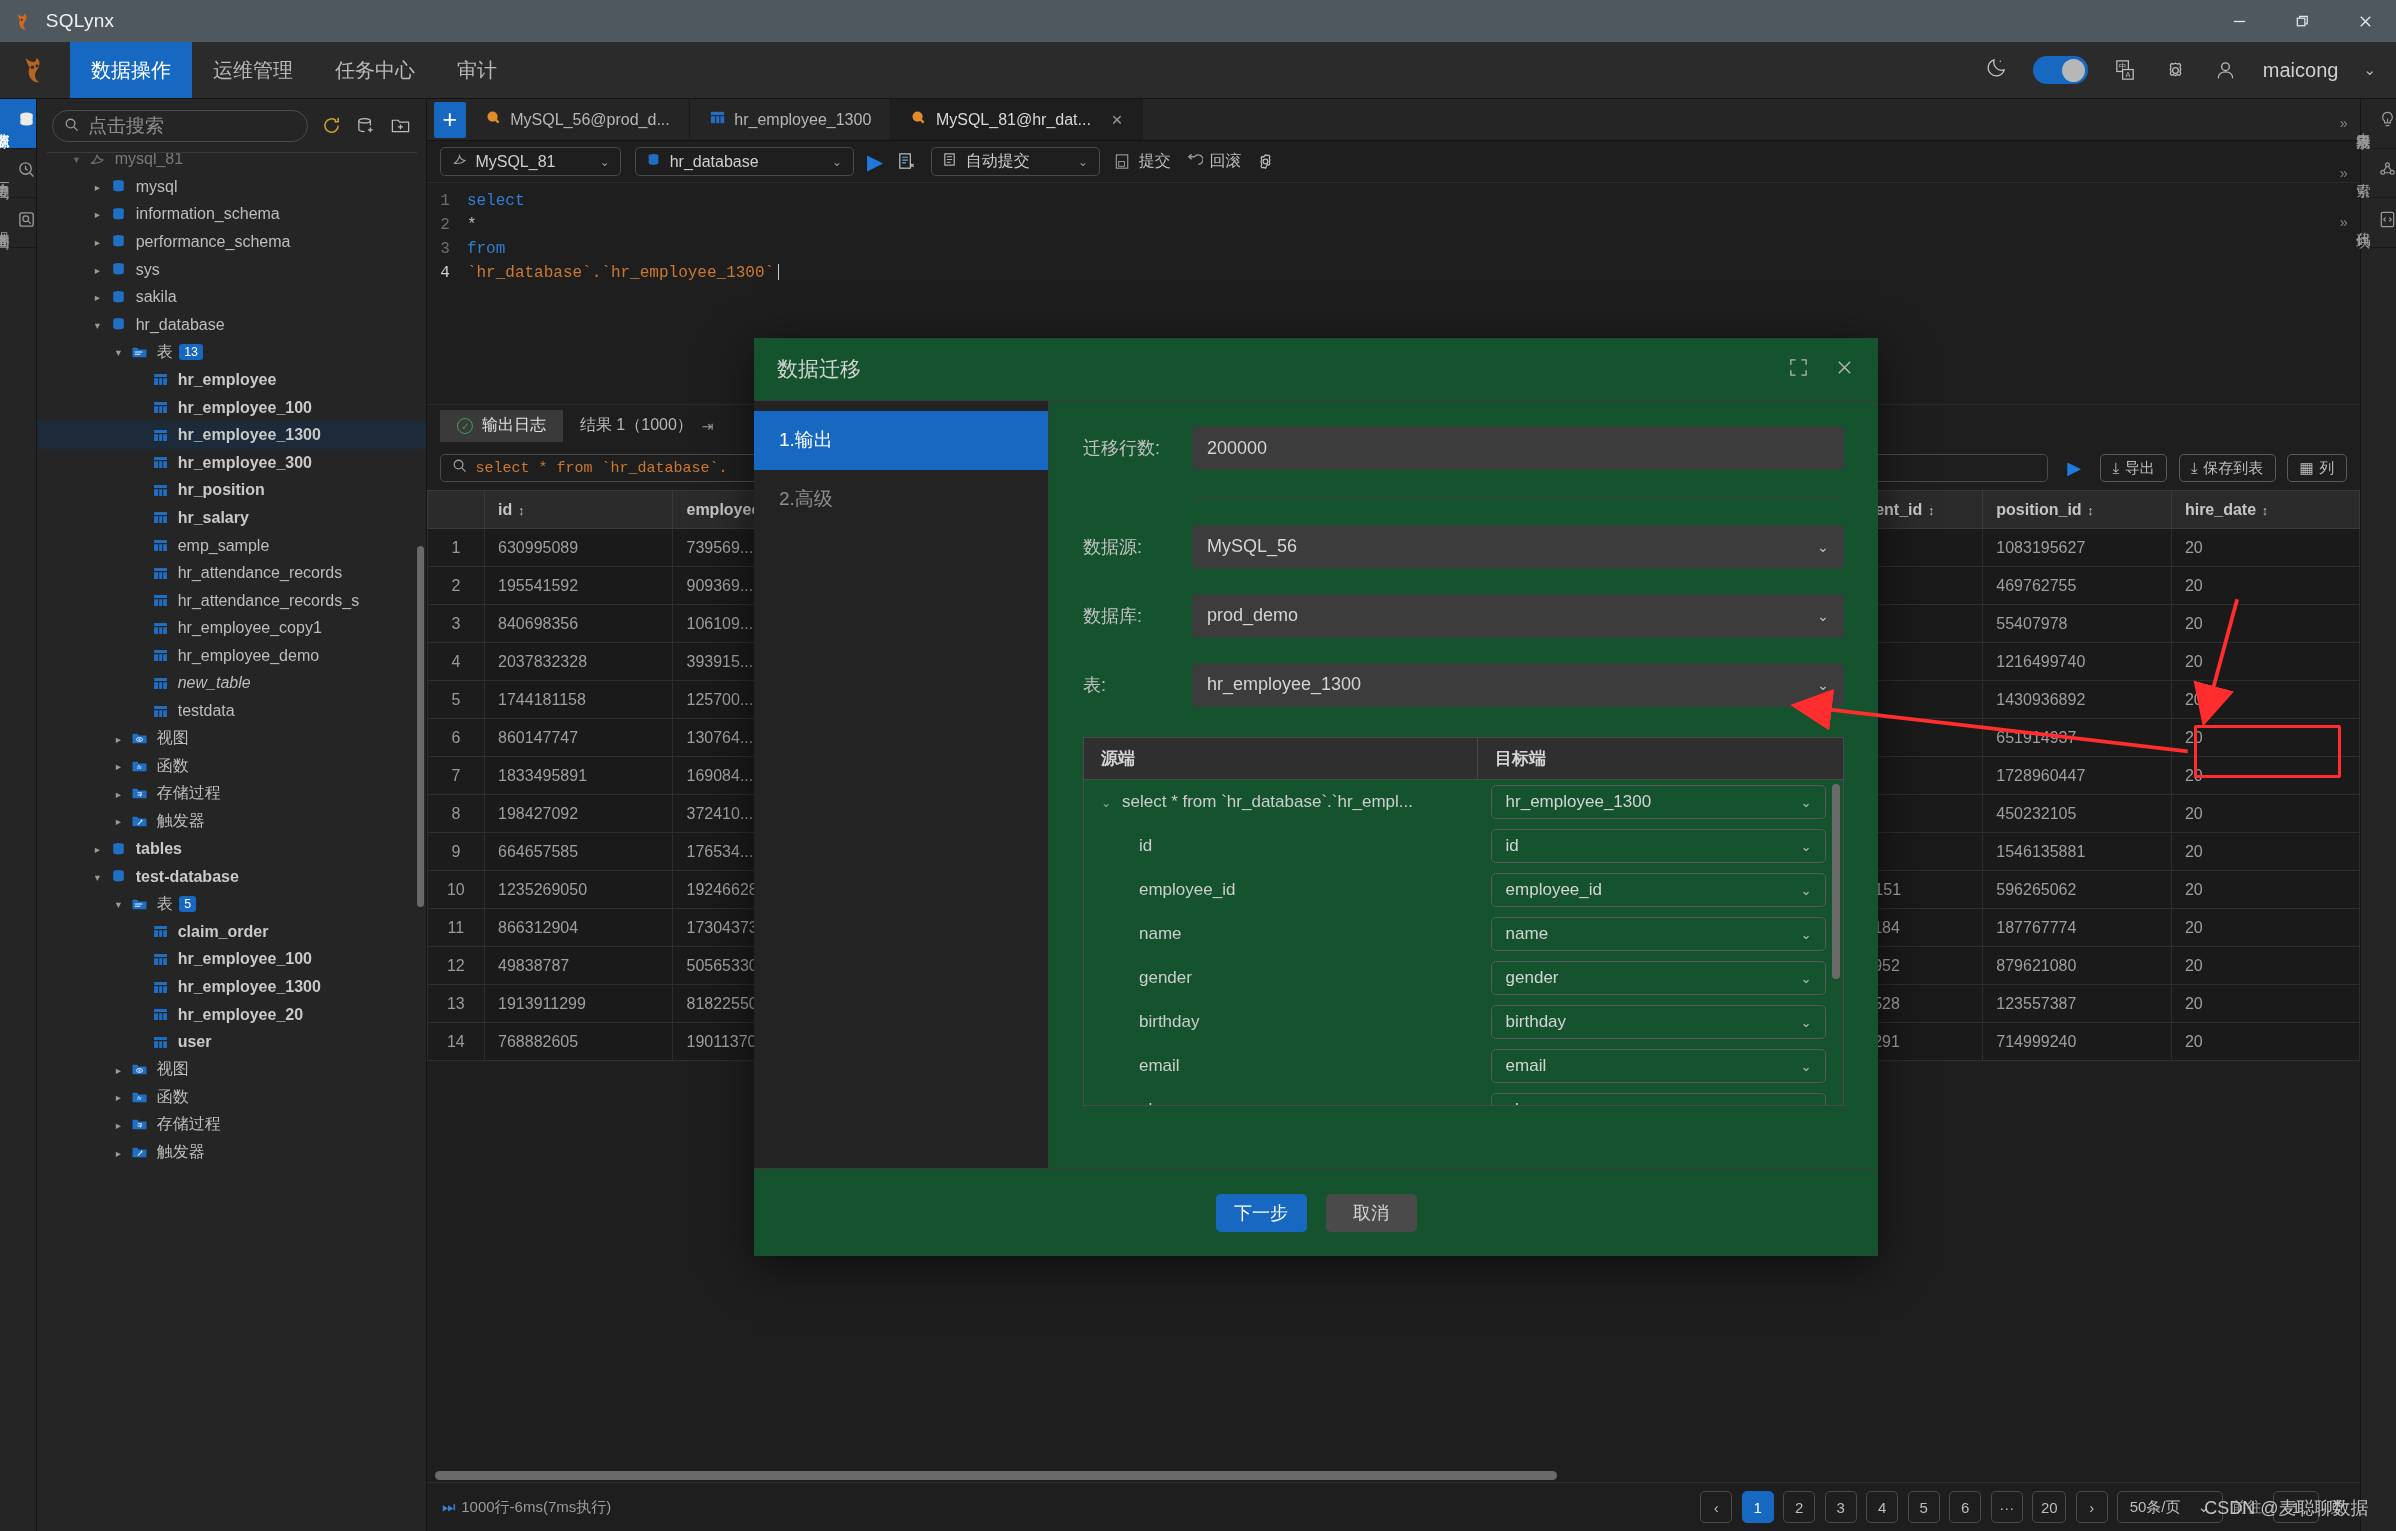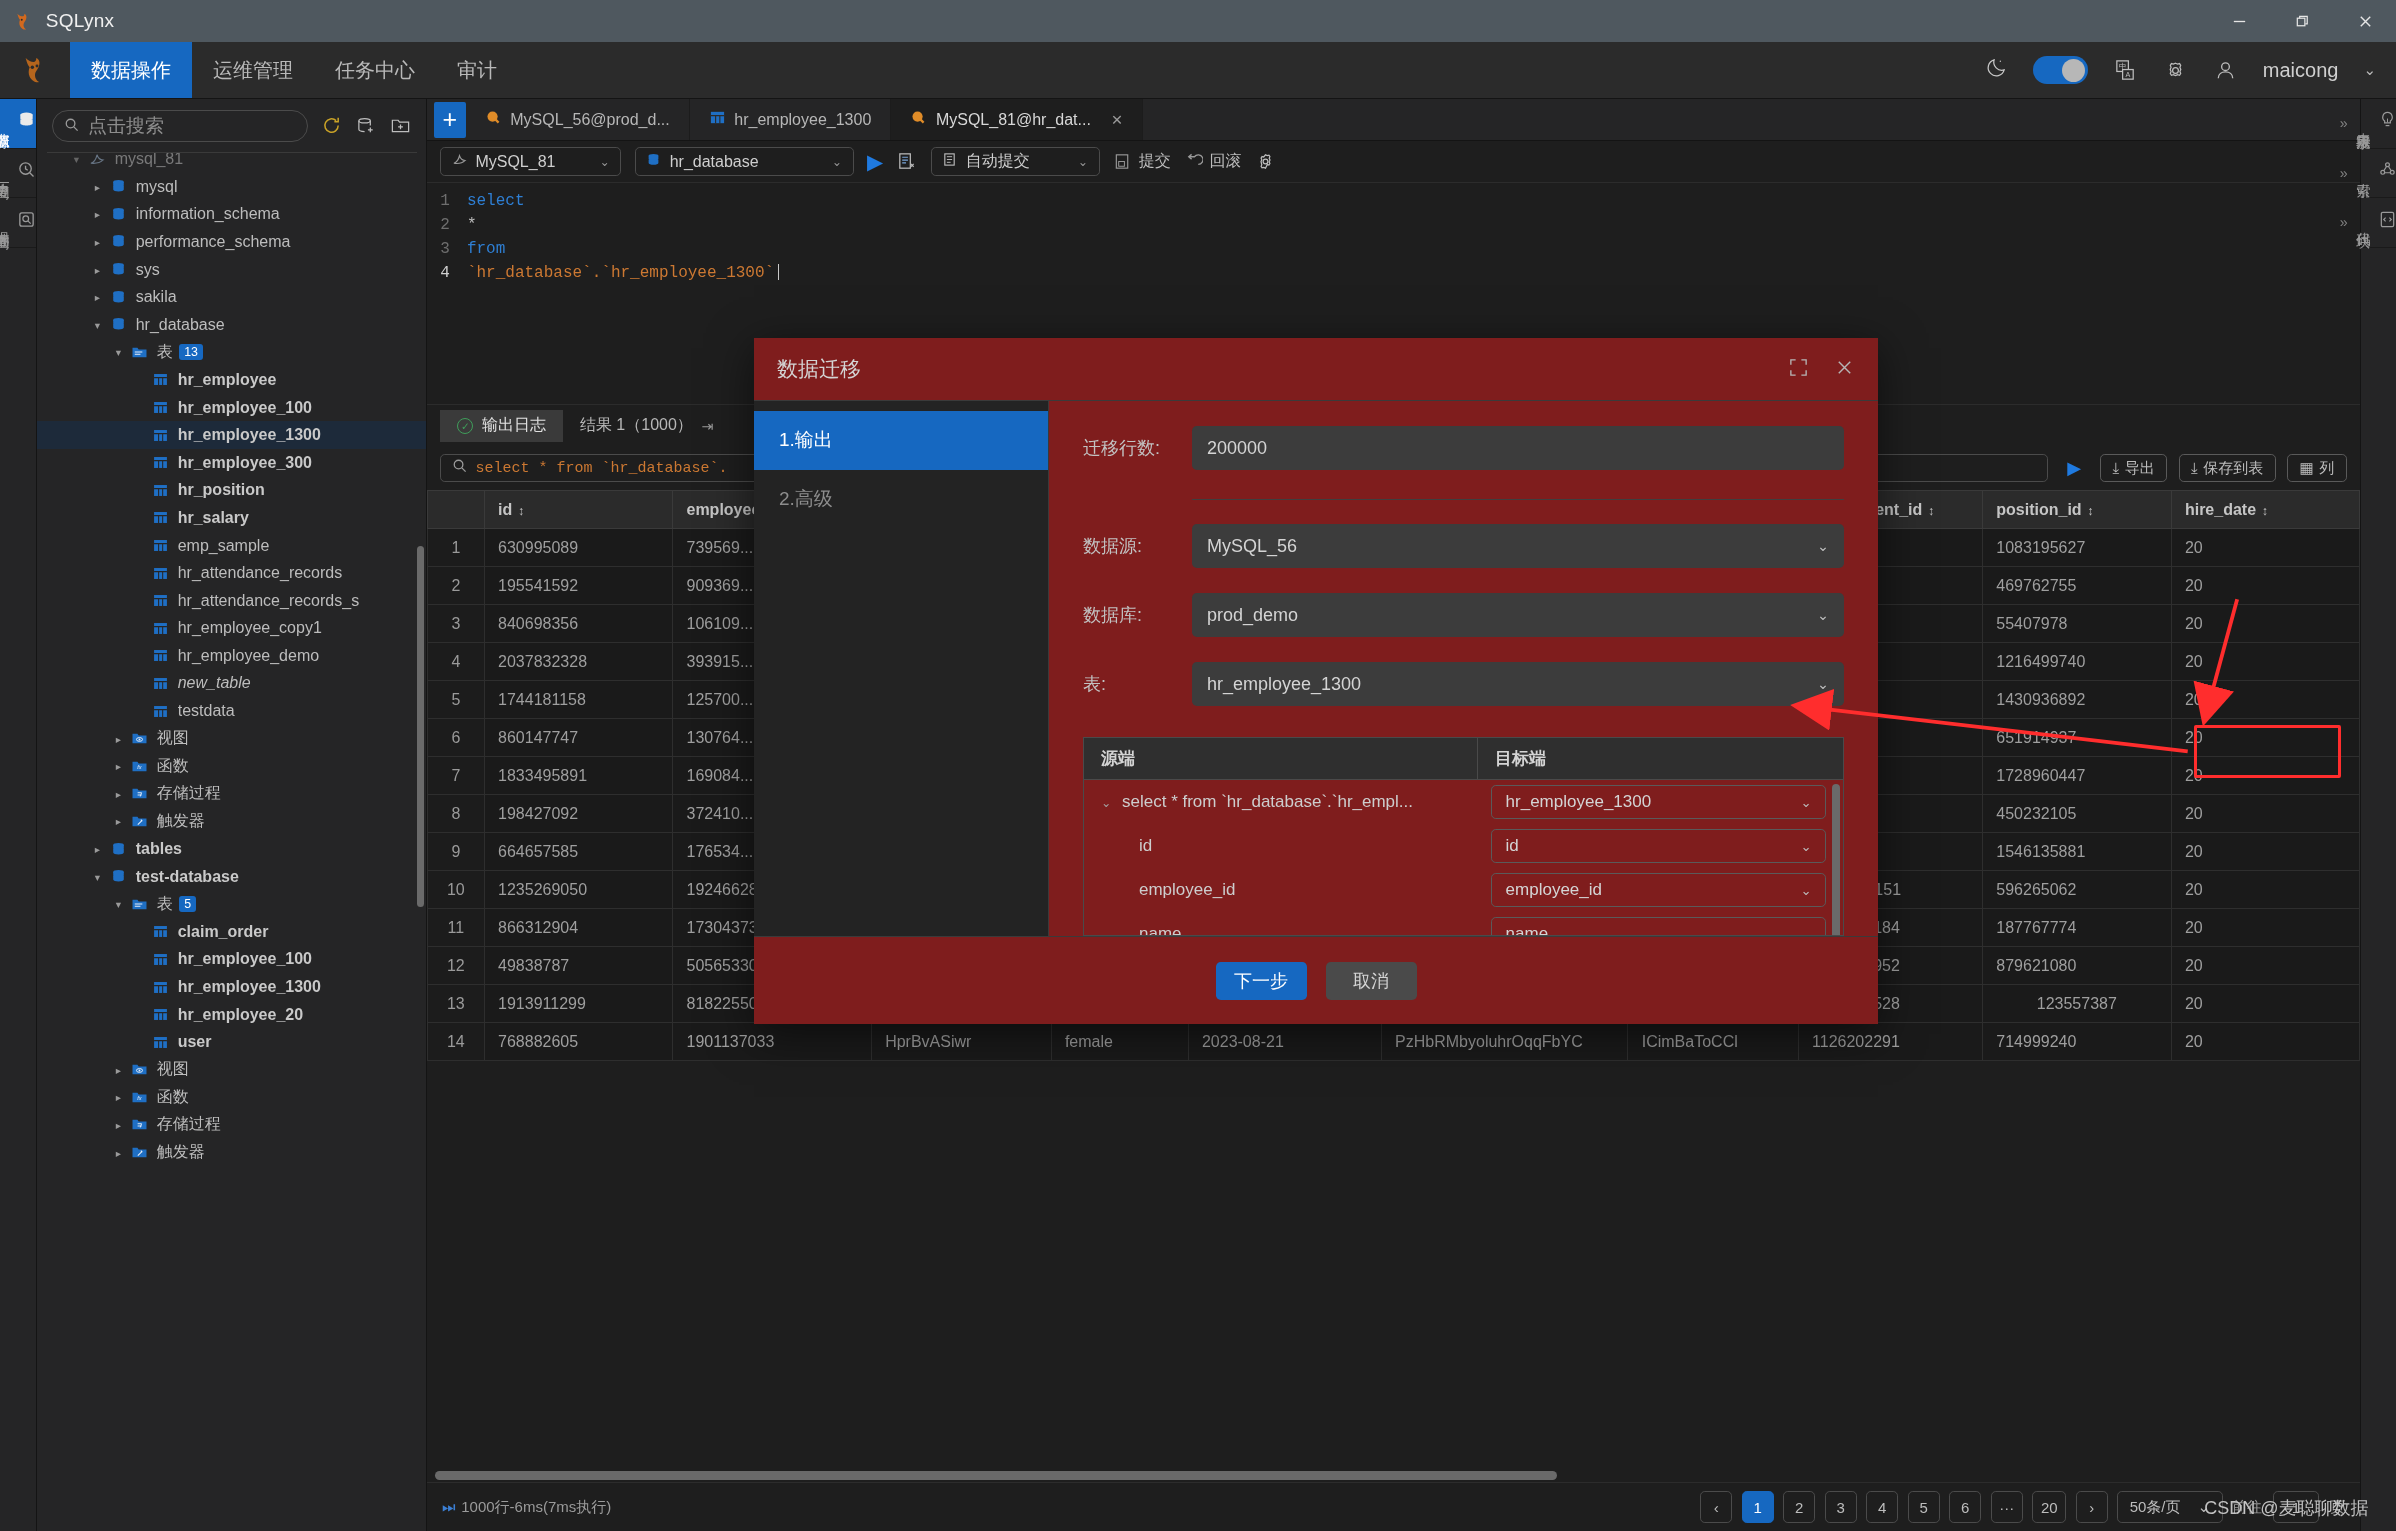--- a/index.html
+++ b/index.html
@@ -194,22 +194,22 @@
     width: 46px; height: 32px; background: transparent; border: 1px solid #4b4b4b; border-radius: 4.8px;
     color: #bdbdbd; text-align: center; font-size: 15px; font-family: inherit; outline: none;
   }
 
   
   .rrail {
     width: 37px; flex: 0 0 37px; background: #252526; border-left: 1px solid #141414;
     display: flex; flex-direction: column;
   }
   .modal {
-    position: absolute; left: 754px; top: 338px; width: 1124px; height: 686px;
-    background: #7f1d1d; box-shadow: 0 9.5px 42px rgba(0,0,0,.55); display: flex; flex-direction: column;
+    position: absolute; left: 754px; top: 338px; width: 1124px; height: 918px;
+    background: #14532d; box-shadow: 0 9.5px 42px rgba(0,0,0,.55); display: flex; flex-direction: column;
   }
   .modal-head {
     height: 63px; display: flex; align-items: center; padding: 0 23px; border-bottom: 1px solid #3a3a3a;
   }
   .modal-title { font-size: 21px; color: #d4d4d4; }
   .modal-head .mh-right { margin-left: auto; display: flex; gap: 25px; color: #b6b6b6; }
   .modal-body { flex: 1; display: flex; min-height: 0; }
   .modal-steps { width: 295px; flex: 0 0 295px; background: #232323; border-right: 1px solid #3a3a3a; padding-top: 9.5px; }
   .step { height: 59px; display: flex; align-items: center; padding: 0 25px; font-size: 19px; color: #8d8d8d; cursor: pointer; }
   .step.active { background: #1668c1; color: #fff; text-align: center; }
@@ -1116,21 +1116,21 @@
               <tr>
                 <td class="rownum" style="width: 57px;">13</td>
                 <td style="width: 190px;">1913911299</td>
                 <td style="width: 200px;">818225509</td>
                 <td style="width: 181px;">ZjRRQTmlre</td>
                 <td style="width: 138px;">female</td>
                 <td style="width: 195px;">2023-08-21</td>
                 <td style="width: 247px;">pbiQlwQagjlGukkXOBXA</td>
                 <td style="width: 171px;">lrOSDjhGsVx</td>
                 <td style="width: 185px;">2101153528</td>
-                <td style="width: 190px; text-align: center;">123557387</td>
+                <td style="width: 190px;">123557387</td>
                 <td style="width: 190px;">20</td>
               </tr>
               <tr>
                 <td class="rownum" style="width: 57px;">14</td>
                 <td style="width: 190px;">768882605</td>
                 <td style="width: 200px;">1901137033</td>
                 <td style="width: 181px;">HprBvASiwr</td>
                 <td style="width: 138px;">female</td>
                 <td style="width: 195px;">2023-08-21</td>
                 <td style="width: 247px;">PzHbRMbyoluhrOqqFbYC</td>

